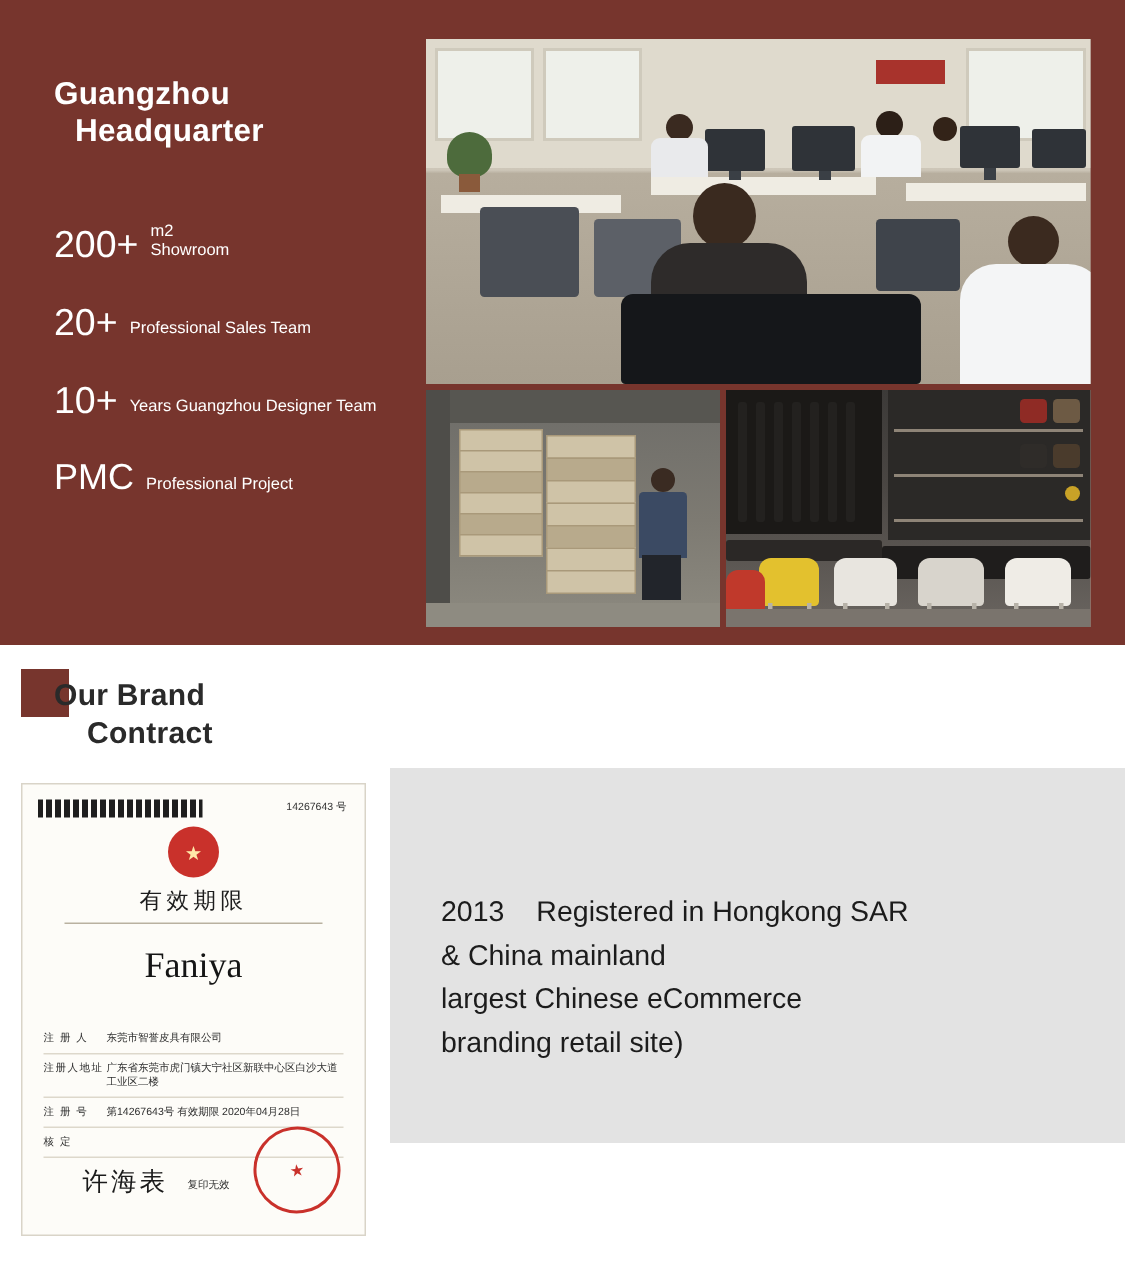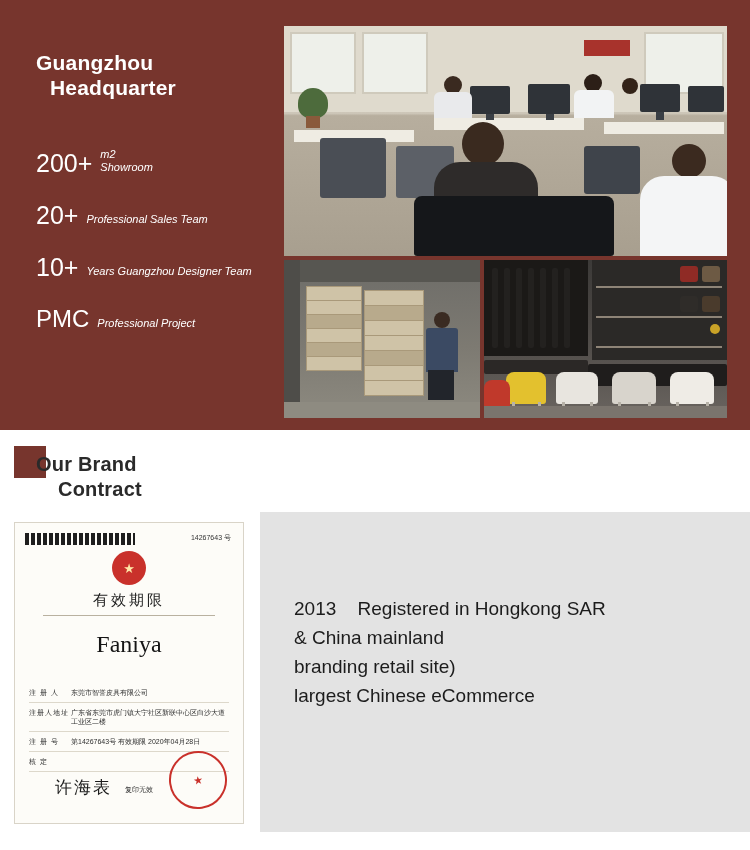--- a/index.html
+++ b/index.html
@@ -60,21 +60,20 @@
     font-size: 25px;
     line-height: 26px;
     white-space: nowrap;
   }
   .stat-txt {
     color: #ffffff;
     font-size: 11px;
     line-height: 13px;
     margin-left: 8px;
     padding-bottom: 2px;
-    font-style: italic;
   }
   .stat-txt .sub {
     display: block;
   }
   .stat.pmc .stat-num {
     font-size: 24px;
   }
 
   
   .collage {
@@ -254,21 +253,21 @@
     text-align:center;
     transform:rotate(-8deg);
   }
   .cert-seal-bottom .star { font-size:11px; }
 
   .info {
     position: absolute;
     left: 260px;
     top: 512px;
     width: 490px;
-    height: 320px;
+    height: 250px;
     background: #e3e3e3;
     box-sizing: border-box;
   }
   .info-text {
     position: absolute;
     left: 34px;
     top: 82px;
     width: 420px;
     color: #1c1c1c;
     font-size: 19px;
@@ -482,18 +481,18 @@
     </div>
   </div>
 
   <div class="info">
     <div class="info-text">
       <div class="line1">
         <span class="yr">2013</span>
         <span>Registered in Hongkong SAR</span>
       </div>
       <div>&amp; China mainland</div>
+      <div>largest Chinese eCommerce</div>
       <div>branding retail site)</div>
-      <div>largest Chinese eCommerce</div>
     </div>
   </div>
 
 </div>
 
 </body></html>

